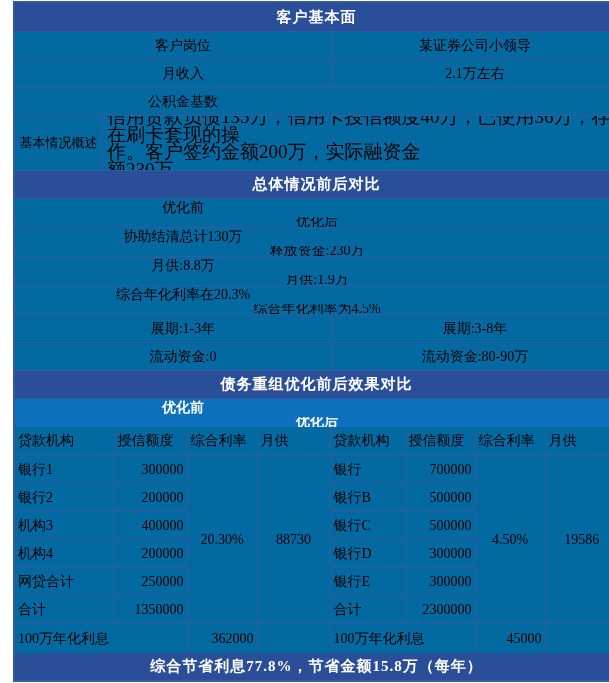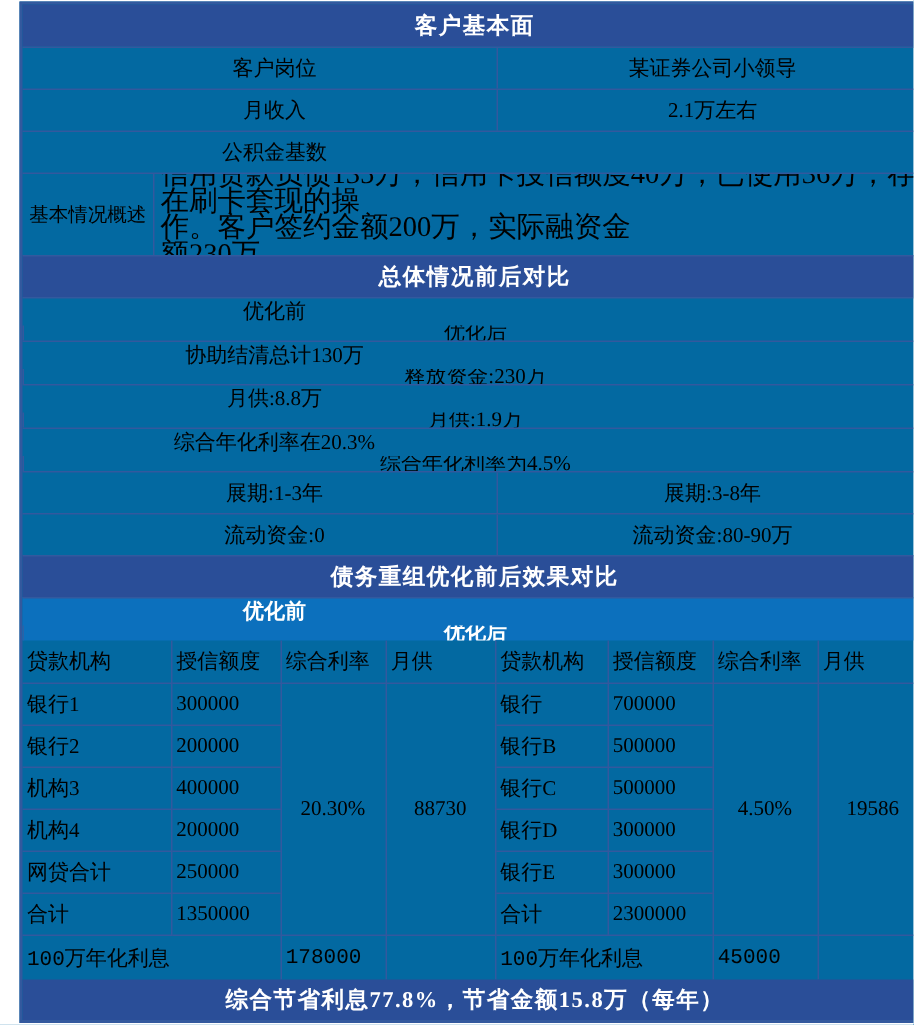--- a/index.html
+++ b/index.html
@@ -28,24 +28,24 @@
   .subhdr { background:#0c70bd; color:#ffffff; font-weight:bold; font-size:15px; }
   .subhdr .c + .c { border-left-color:#2a63a8; }
   .narrow { width:87px; flex:none; font-size:13px; }
   .ovtext { flex:1; justify-content:flex-start; text-align:left; padding:2px 4px;
             font-size:19px; line-height:17.5px; white-space:pre-wrap; }
   table.ctable { width:100%; border-collapse:collapse; table-layout:fixed;
                  border-style:hidden; box-sizing:border-box;padding-left:16px; }
   table.ctable td { border:1.5px solid #33599e; height:27px; font-size:14px;
                     padding:0 3px; overflow:hidden; vertical-align:middle; }
   td.lab { text-align:left; }
-  td.num { padding-right:5px; }
+  td.num { text-align:right; padding-right:5px; }
   td.mid { text-align:center; }
   tr.hrow td { height:28px; }
-  tr.lastrow td { height:29px;font-family:Liberation Mono, monospace; }
+  tr.lastrow td { height:29px; }
 </style>
 </head>
 <body>
 
 <div class="sheet">
   <div class="tbl">
 
     <div class="row hdr h28">
       <span>客户基本面</span>
     </div>
@@ -160,21 +160,21 @@
         <td class="num">300000</td>
       </tr>
       <tr>
         <td class="lab">合计</td>
         <td class="num">1350000</td>
         <td class="lab">合计</td>
         <td class="num">2300000</td>
       </tr>
       <tr class="lastrow">
         <td class="lab" colspan="2">100万年化利息</td>
-        <td class="num">178000</td>
+        <td class="num">362000</td>
         <td></td>
         <td class="lab" colspan="2">100万年化利息</td>
         <td class="num">45000</td>
         <td></td>
       </tr>
     </tbody>
       </table>
 
     <div class="row hdr h30" style="flex:1">
       <span>综合节省利息77.8%，节省金额15.8万（每年）</span>

